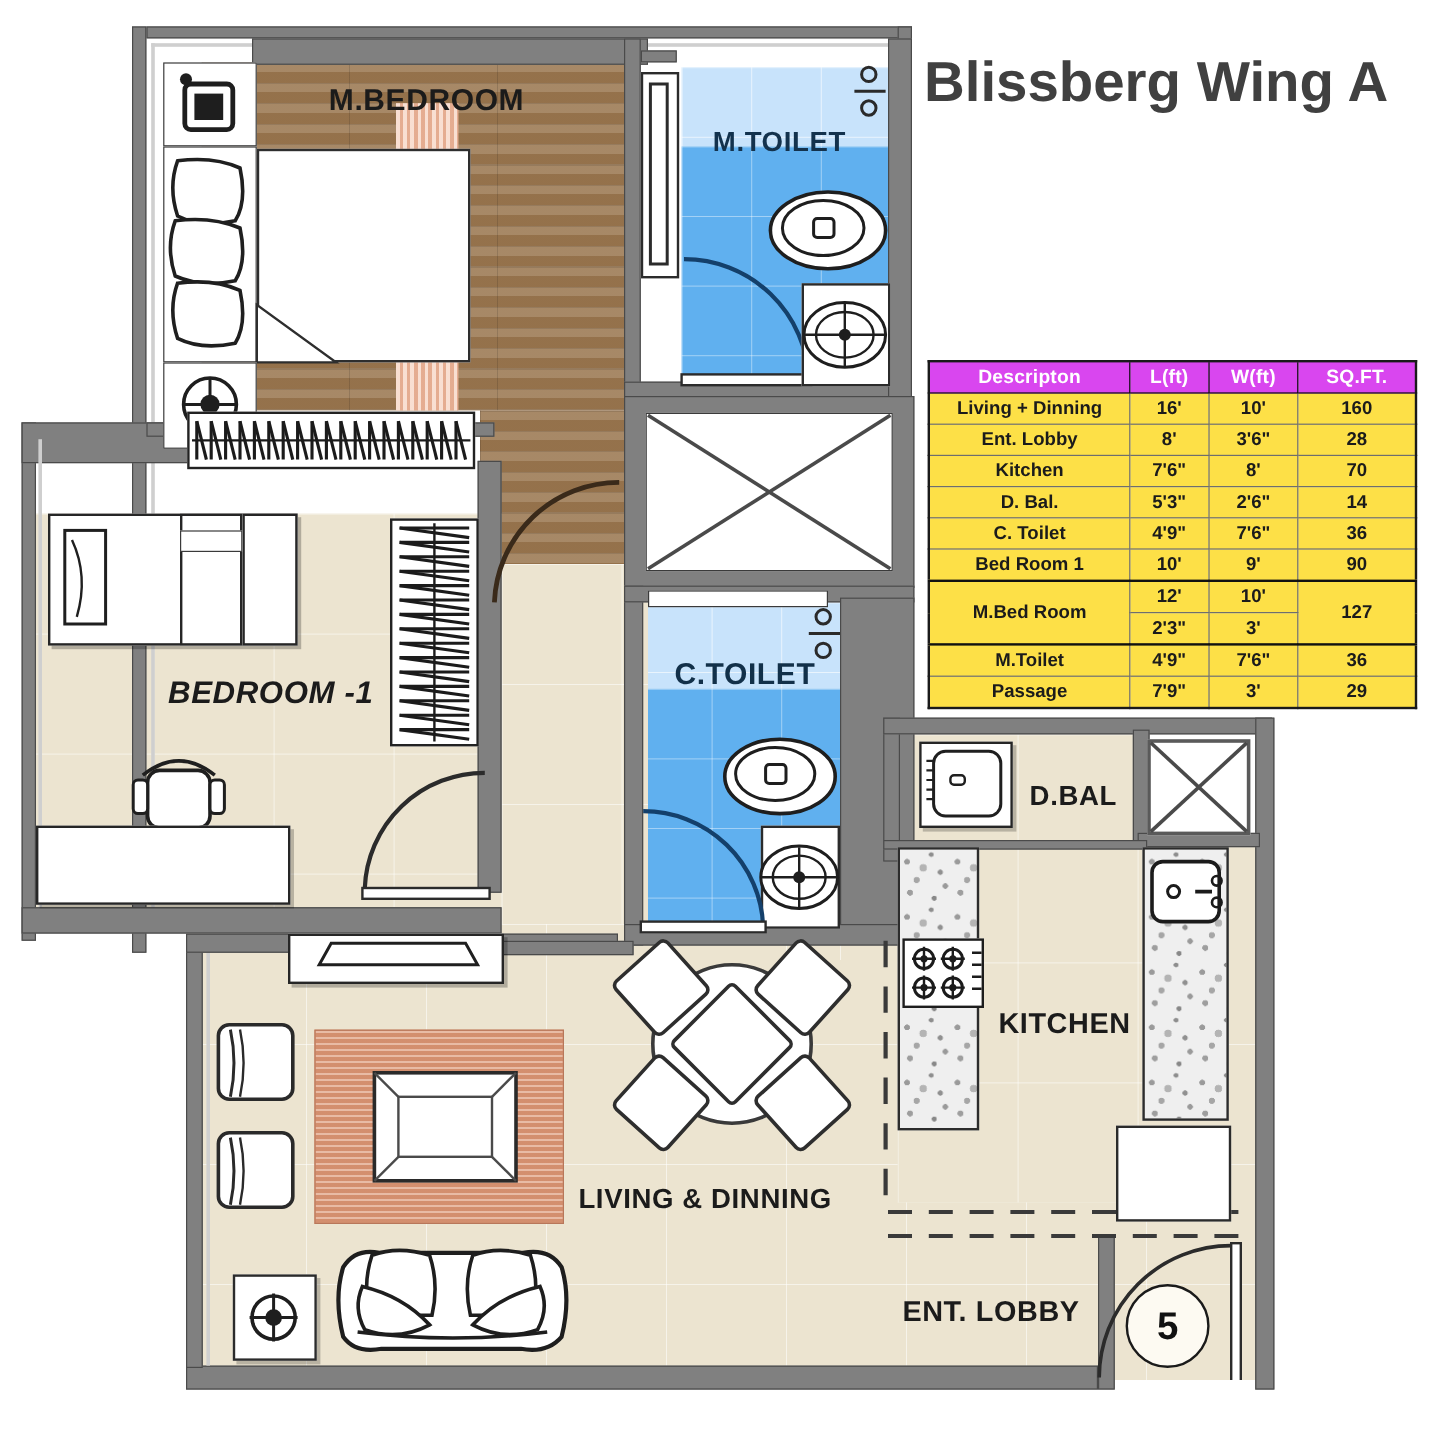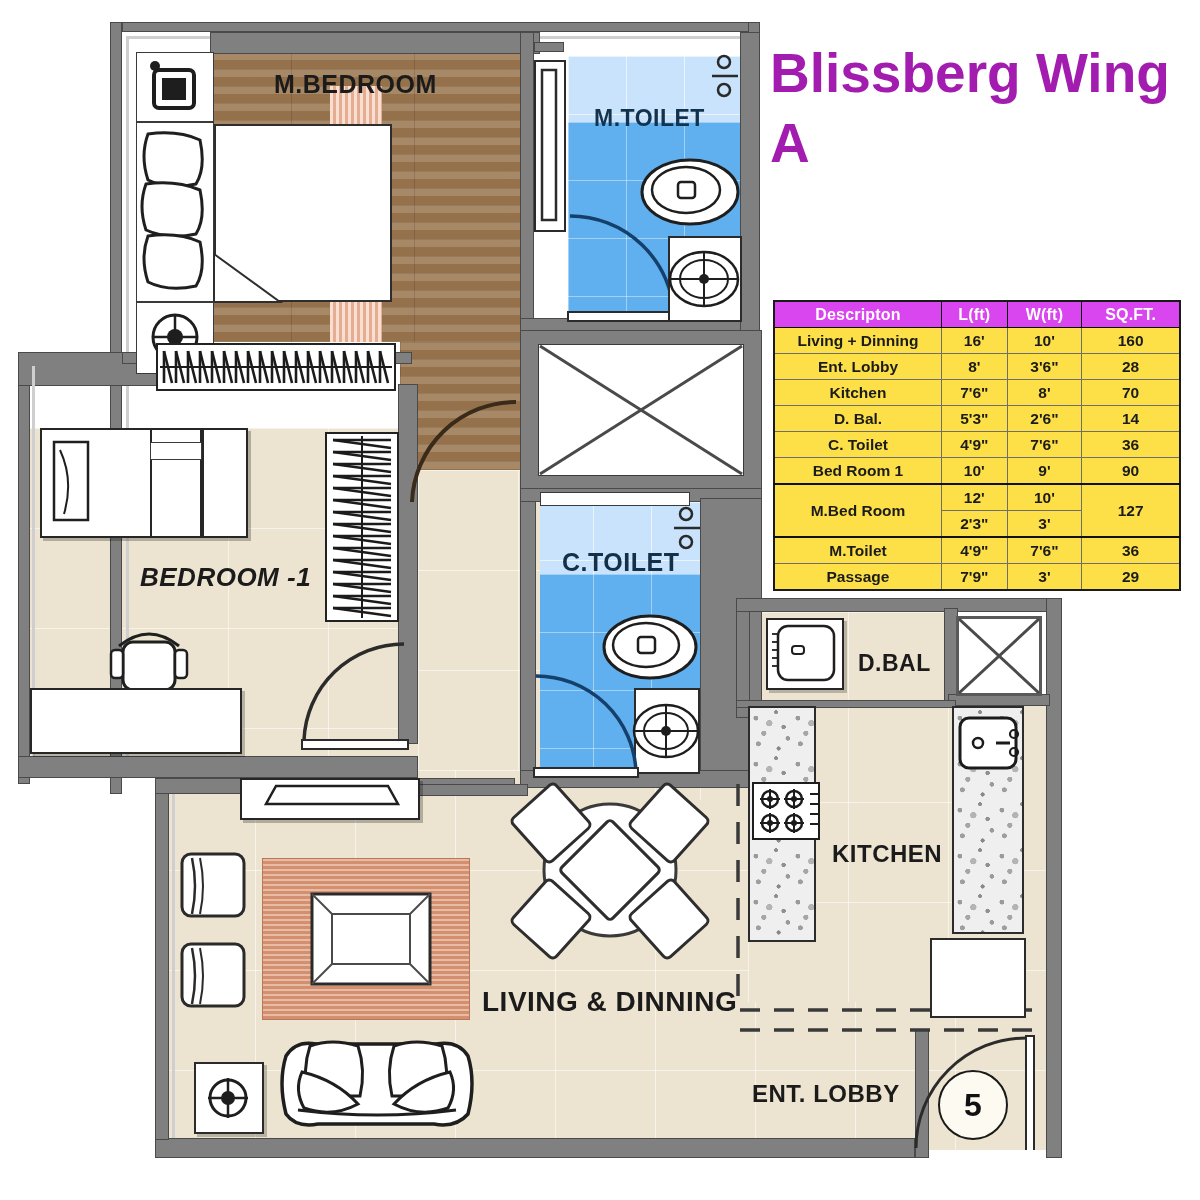--- a/index.html
+++ b/index.html
@@ -63,21 +63,21 @@
        radial-gradient(circle at 90% 66%, #9a9a9a 0 2.1px, transparent 2.5px);
       background-size:42px 46px,42px 46px,42px 46px,42px 46px,42px 46px,42px 46px,42px 46px,42px 46px;
       border:2px solid #2c2c2c;box-sizing:border-box;}
   .furn{position:absolute;background:#fff;border:2px solid #2e2e2e;box-sizing:border-box;
         box-shadow:3px 3px 0 rgba(0,0,0,.30);}
   .furn-thin{position:absolute;background:#fff;border:1px solid #3a3a3a;box-sizing:border-box;}
   .label{position:absolute;color:#1b1b1b;font-weight:bold;letter-spacing:.5px;white-space:nowrap;}
 
   
   #title{position:absolute;left:770px;top:38px;width:420px;
-         font-size:55px;font-weight:bold;line-height:1.28;color:#a21caf;}
+         font-size:47px;font-weight:bold;line-height:1.28;color:#404040;}
 
   
   #area-table{position:absolute;left:773px;top:300px;width:408px;
               border:2px solid #1a1a1a;border-collapse:collapse;background:#fff;
               font-size:15.5px;}
   #area-table th,#area-table td{border:1px solid #6e6e6e;text-align:center;
               padding:2px 3px;color:#1b1b1b;font-weight:bold;height:21px;}
   #area-table thead th{background:#d946ef;color:#fff;font-size:16px;border-color:#070707;
               letter-spacing:.2px;}
   #area-table td.desc{width:160px;}
@@ -473,21 +473,21 @@
     <path d="M178 44 q-34 8 -56 32 q26 14 54 4 q10 -18 2 -36 z" fill="#fff" stroke="#1e1e1e" stroke-width="3"></path>
     <path d="M26 82 q80 10 158 0" fill="none" stroke="#1e1e1e" stroke-width="3"></path>
   </svg>
 
   <div class="label" style="left:274px;top:70px;font-size:25px;">M.BEDROOM</div>
   <div class="label" style="left:594px;top:105px;font-size:23px;color:#13324d;">M.TOILET</div>
   <div class="label" style="left:140px;top:562px;font-size:26px;font-style:italic;">BEDROOM -1</div>
   <div class="label" style="left:562px;top:548px;font-size:25px;color:#123049;">C.TOILET</div>
   <div class="label" style="left:858px;top:650px;font-size:23px;">D.BAL</div>
   <div class="label" style="left:832px;top:840px;font-size:24px;">KITCHEN</div>
-  <div class="label" style="left:482px;top:986px;font-size:28px;">LIVING &amp; DINNING</div>
+  <div class="label" style="left:482px;top:986px;font-size:23px;">LIVING &amp; DINNING</div>
   <div class="label" style="left:752px;top:1080px;font-size:24px;">ENT. LOBBY</div>
 
   <div class="abs" style="left:938px;top:1070px;width:70px;height:70px;border-radius:50%;
       background:#fdfaf2;border:2.5px solid #1a1a1a;display:flex;align-items:center;justify-content:center;">
     <span style="font-size:32px;font-weight:bold;color:#111;">5</span>
   </div>
 
   <table id="area-table">
     <thead>
       <tr>

